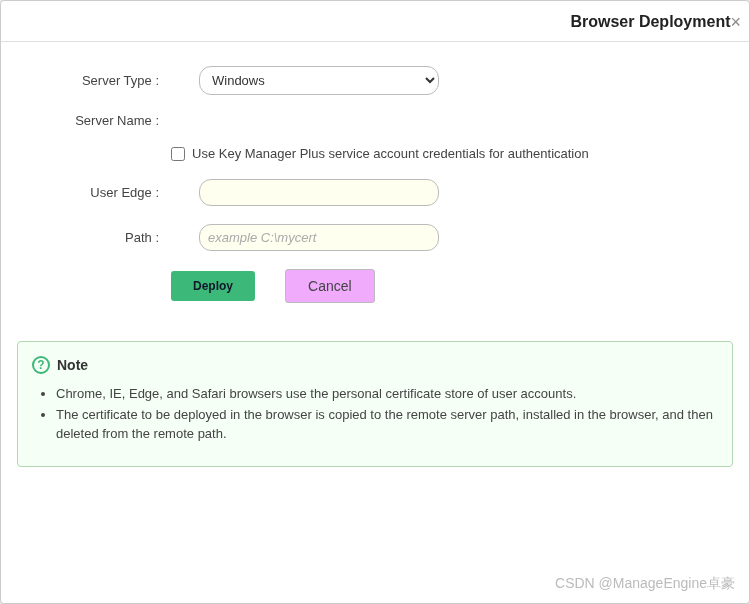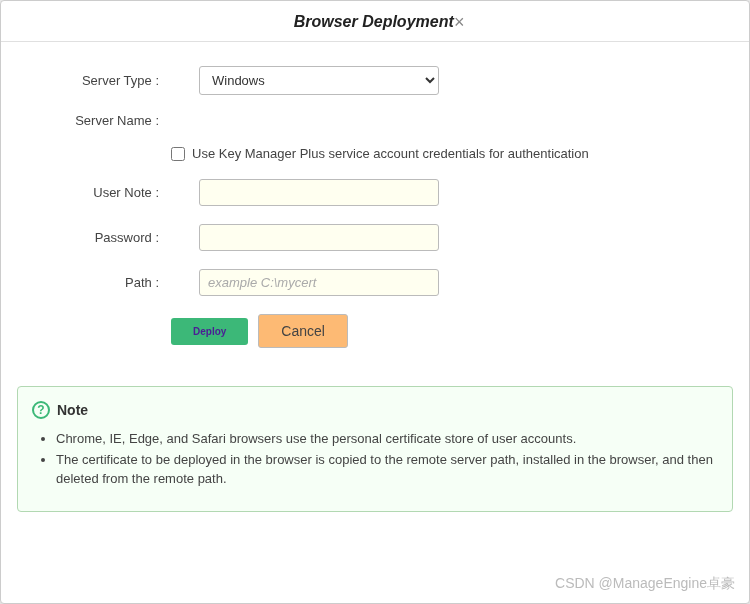--- a/index.html
+++ b/index.html
@@ -16,24 +16,23 @@
       border: 1px solid #ccc;
       border-radius: 4px;
       width: 750px;
       min-height: 604px;
       position: relative;
       box-shadow: 0 2px 12px rgba(0,0,0,0.15);
     }
     .dialog-header {
       display: flex;
       align-items: center;
-      justify-content: center;
+      justify-content: flex-end;
       padding: 12px 8px 10px 16px;
       border-bottom: 1px solid #e0e0e0;
-      font-style: italic;
     }
     .dialog-title {
       font-size: 16px;
       font-weight: bold;
       color: #222;
     }
     .close-icon {
       cursor: pointer;
       font-size: 18px;
       color: #888;
@@ -57,21 +56,21 @@
       flex-shrink: 0;
     }
     .form-control {
       flex: 1;
       max-width: 240px;
     }
     select.input-field, input.input-field {
       width: 100%;
       padding: 5px 8px;
       border: 1px solid #bbb;
-      border-radius: 3px;
+      border-radius: 12px;
       font-size: 13px;
       background: #fffff0;
       color: #333;
       outline: none;
     }
     select.input-field {
       background: #fff;
       appearance: auto;
     }
     input.input-field::placeholder {
@@ -96,36 +95,37 @@
     }
     .btn-row {
       display: flex;
       align-items: center;
       margin-top: 10px;
       padding-left: 130px;
       gap: 10px;
     }
     .btn-deploy {
       background: #3cb878;
-      color: #4c1d95;
+      color: #0f172a;
       border: none;
       border-radius: 3px;
       padding: 8px 22px;
-      font-size: 10px;
+      font-size: 12px;
       cursor: pointer;
       font-weight: bold;
     }
     .btn-cancel {
-      background: #fdba74;
+      background: #f0abfc;
       color: #444;
       border: 1px solid #bbb;
       border-radius: 3px;
       padding: 8px 22px;
       font-size: 14px;
       cursor: pointer;
+      margin-left: 20px;
     }
     .note-section {
       margin: 18px 16px 16px 16px;
       border: 1px solid #b2d8b2;
       border-radius: 4px;
       padding: 14px 18px 14px 14px;
       background: #f6fff6;
     }
     .note-header {
       display: flex;
@@ -196,32 +196,26 @@
     <div class="form-row">
       <label class="form-label">Server Name :</label>
     </div>
 
     <div class="checkbox-row">
       <input type="checkbox" style="">
       <span class="checkbox-label">Use Key Manager Plus service account credentials for authentication</span>
     </div>
 
     <div class="form-row">
-      <label class="form-label">User Note :</label>
+      <label class="form-label">User Edge :</label>
       <div class="form-control">
         <input type="text" class="input-field" style="">
       </div>
     </div>
 
-    <div class="form-row">
-      <label class="form-label">Password :</label>
-      <div class="form-control">
-        <input type="password" class="input-field" style="">
-      </div>
-    </div>
 
     <div class="form-row">
       <label class="form-label">Path :</label>
       <div class="form-control">
         <input type="text" class="input-field" placeholder="example C:\mycert" style="">
       </div>
     </div>
 
     <div class="btn-row">
       <button class="btn-deploy">Deploy</button>

